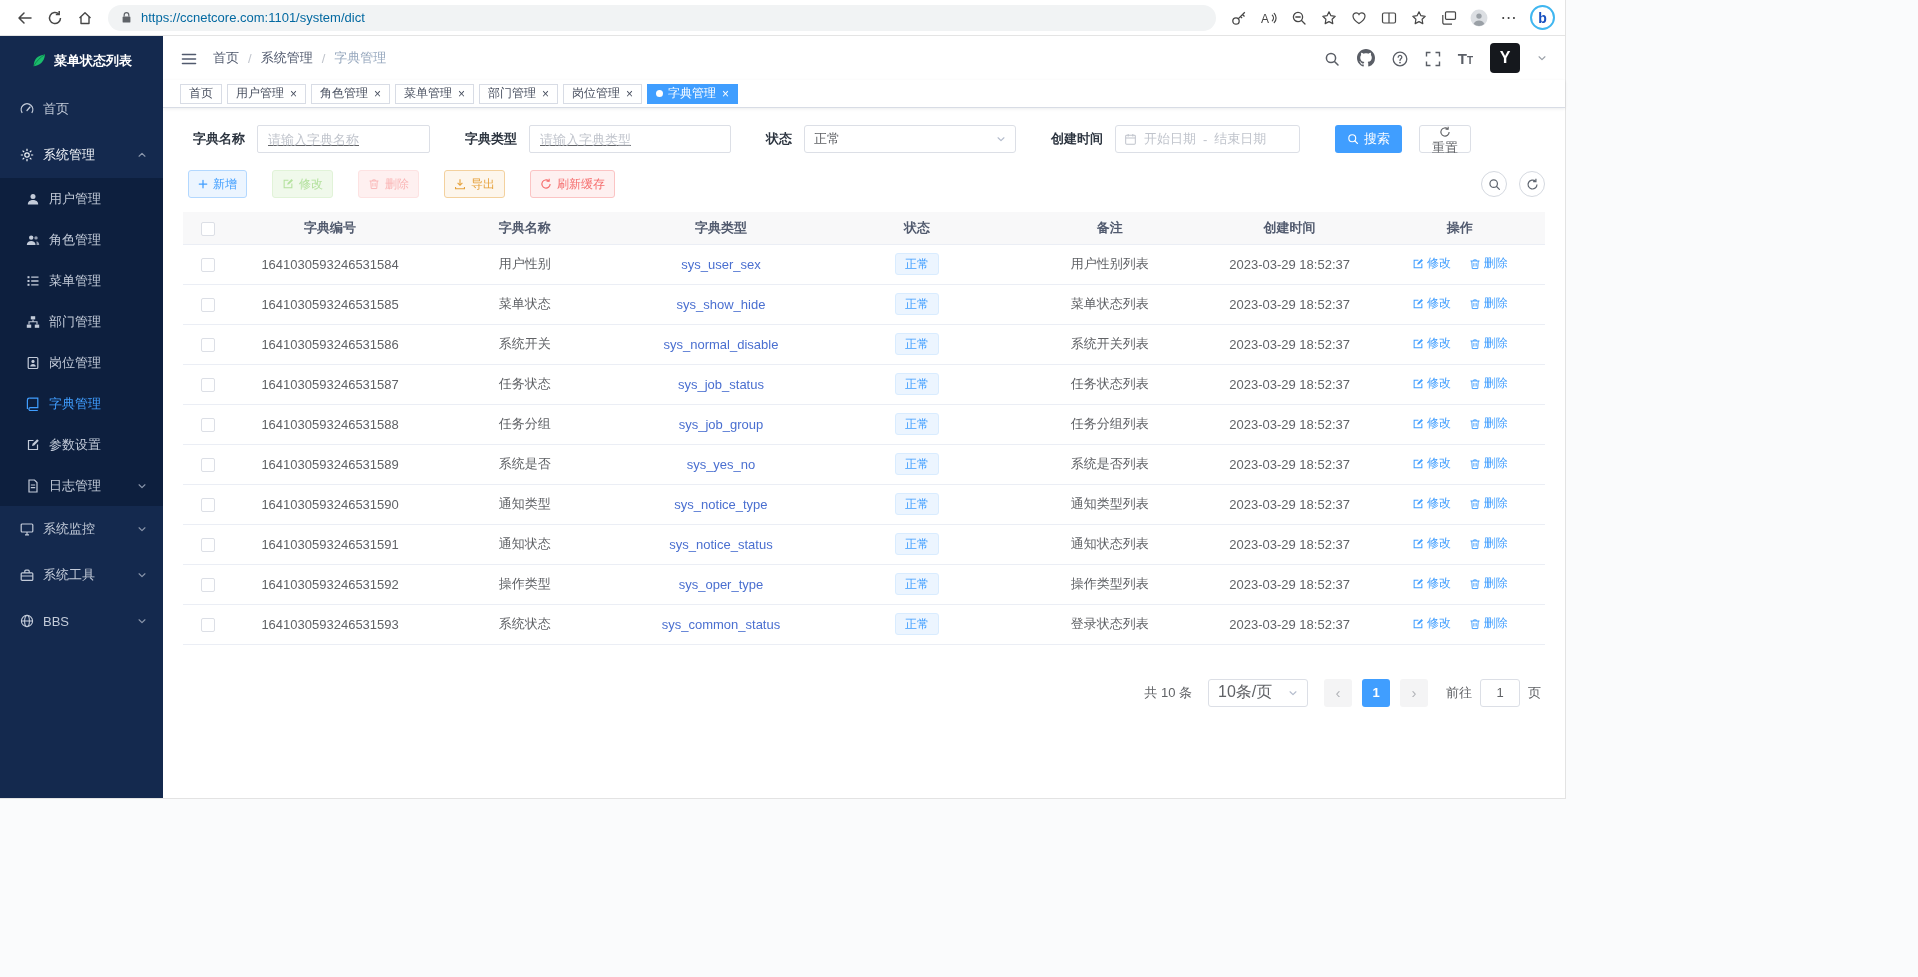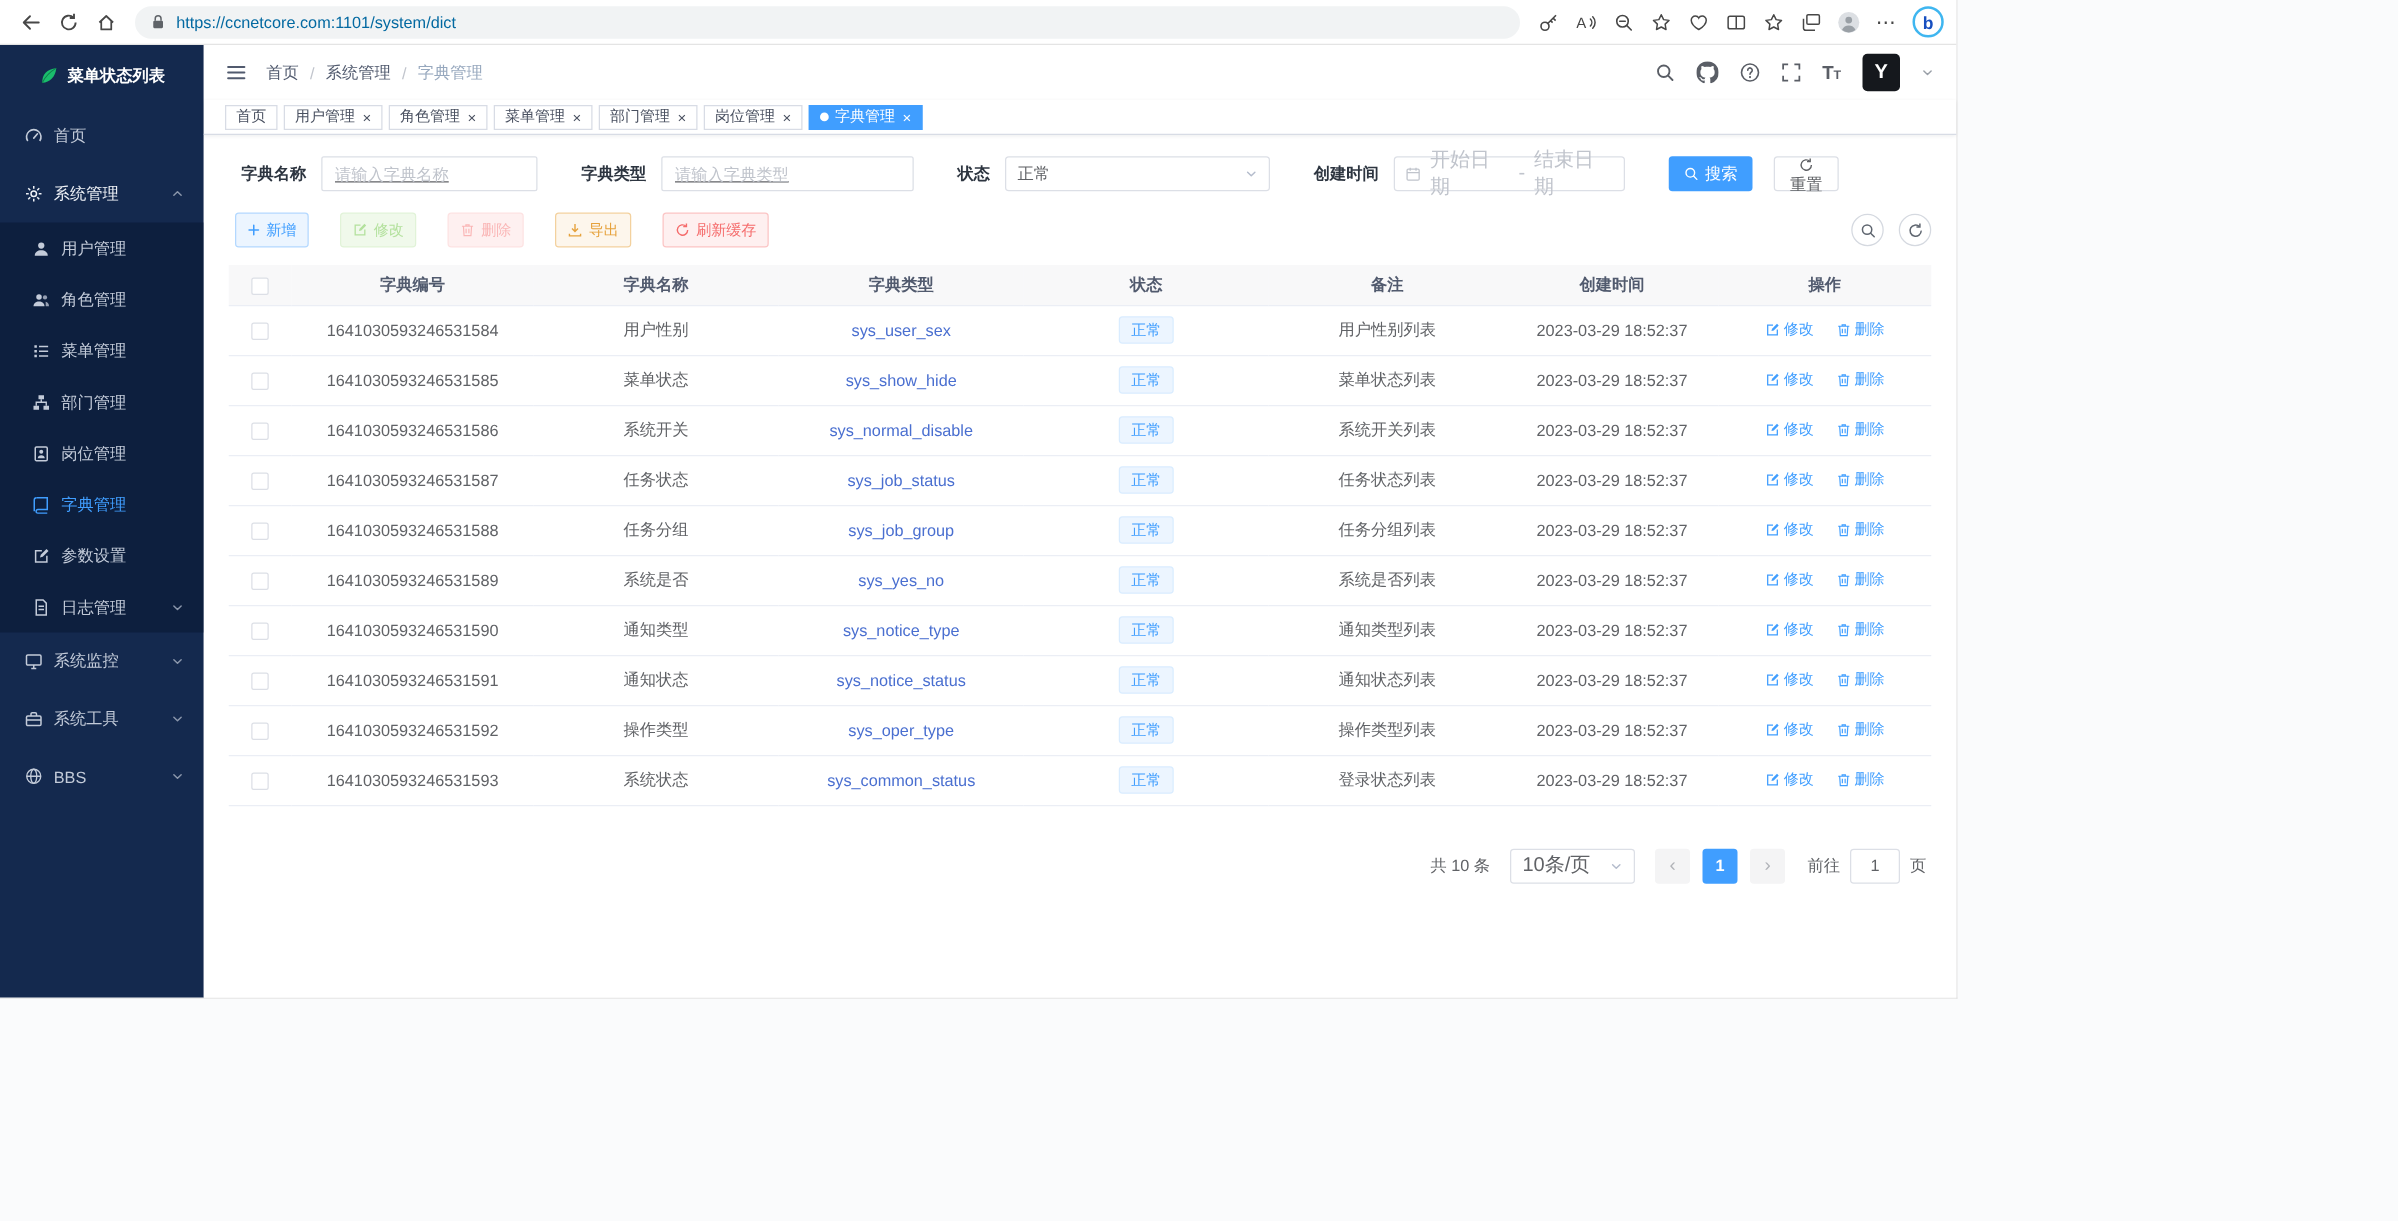--- a/index.html
+++ b/index.html
@@ -55,21 +55,21 @@
 
   
   .filters { display:flex; align-items:center; margin:17px 0 0 30px; font-size:13px; flex-wrap:nowrap; }
   .fgroup { display:flex; align-items:center; margin-right:35px; }
   .flabel { font-weight:700; color:#2d3540; margin-right:12px; white-space:nowrap; }
   .ctl { height:28px; border:1px solid #dcdfe6; border-radius:2px; font-size:13px; color:#606266; padding:0 10px; outline:none;text-decoration:underline; }
   .ctl::placeholder { color:#c0c4cc; }
   .w173{width:173px}.w202{width:202px}
   .select { width:212px; height:28px; border:1px solid #dcdfe6; border-radius:3px; display:flex; align-items:center; justify-content:space-between; padding:0 9px; color:#606266; cursor:pointer; background:#fff; }
   .select .caret { color:#b4bccc; }
-  .daterange { width:185px; height:28px; border:1px solid #dcdfe6; border-radius:3px; display:flex; align-items:center; gap:7px; padding:0 8px; color:#c0c4cc; font-size:16px; background:#fff; }
+  .daterange { width:185px; height:28px; border:1px solid #dcdfe6; border-radius:3px; display:flex; align-items:center; gap:7px; padding:0 8px; color:#c0c4cc; font-size:13px; background:#fff; }
   .btnp { height:28px; border:none; border-radius:3px; background:#409eff; color:#fff; font-size:13px; display:inline-flex; align-items:center; gap:5px; padding:0 12px; cursor:pointer; }
   .btnd { height:28px; border:1px solid #dcdfe6; border-radius:3px; background:#fff; color:#606266; font-size:13px; display:inline-flex; align-items:center; gap:1px; padding:0 12px; cursor:pointer; margin-left:17px;flex-direction:column; }
 
   
   .toolbar { display:flex; align-items:center; margin:17px 20px 0 25px; flex:none; }
   .tb { height:28px; border-radius:3px; font-size:12px; display:inline-flex; align-items:center; gap:5px; padding:0 9px; border:1px solid; cursor:pointer; margin-right:25px; background:#fff; }
   .tb-add { color:#409eff; background:#ecf5ff; border-color:#b3d8ff; }
   .tb-edit { color:#b3e19d; background:#f0f9eb; border-color:#e1f3d8; cursor:not-allowed; }
   .tb-del { color:#fab6b6; background:#fef0f0; border-color:#fde2e2; cursor:not-allowed; }
   .tb-exp { color:#e6a23c; background:#fdf6ec; border-color:#f3d19e; }

